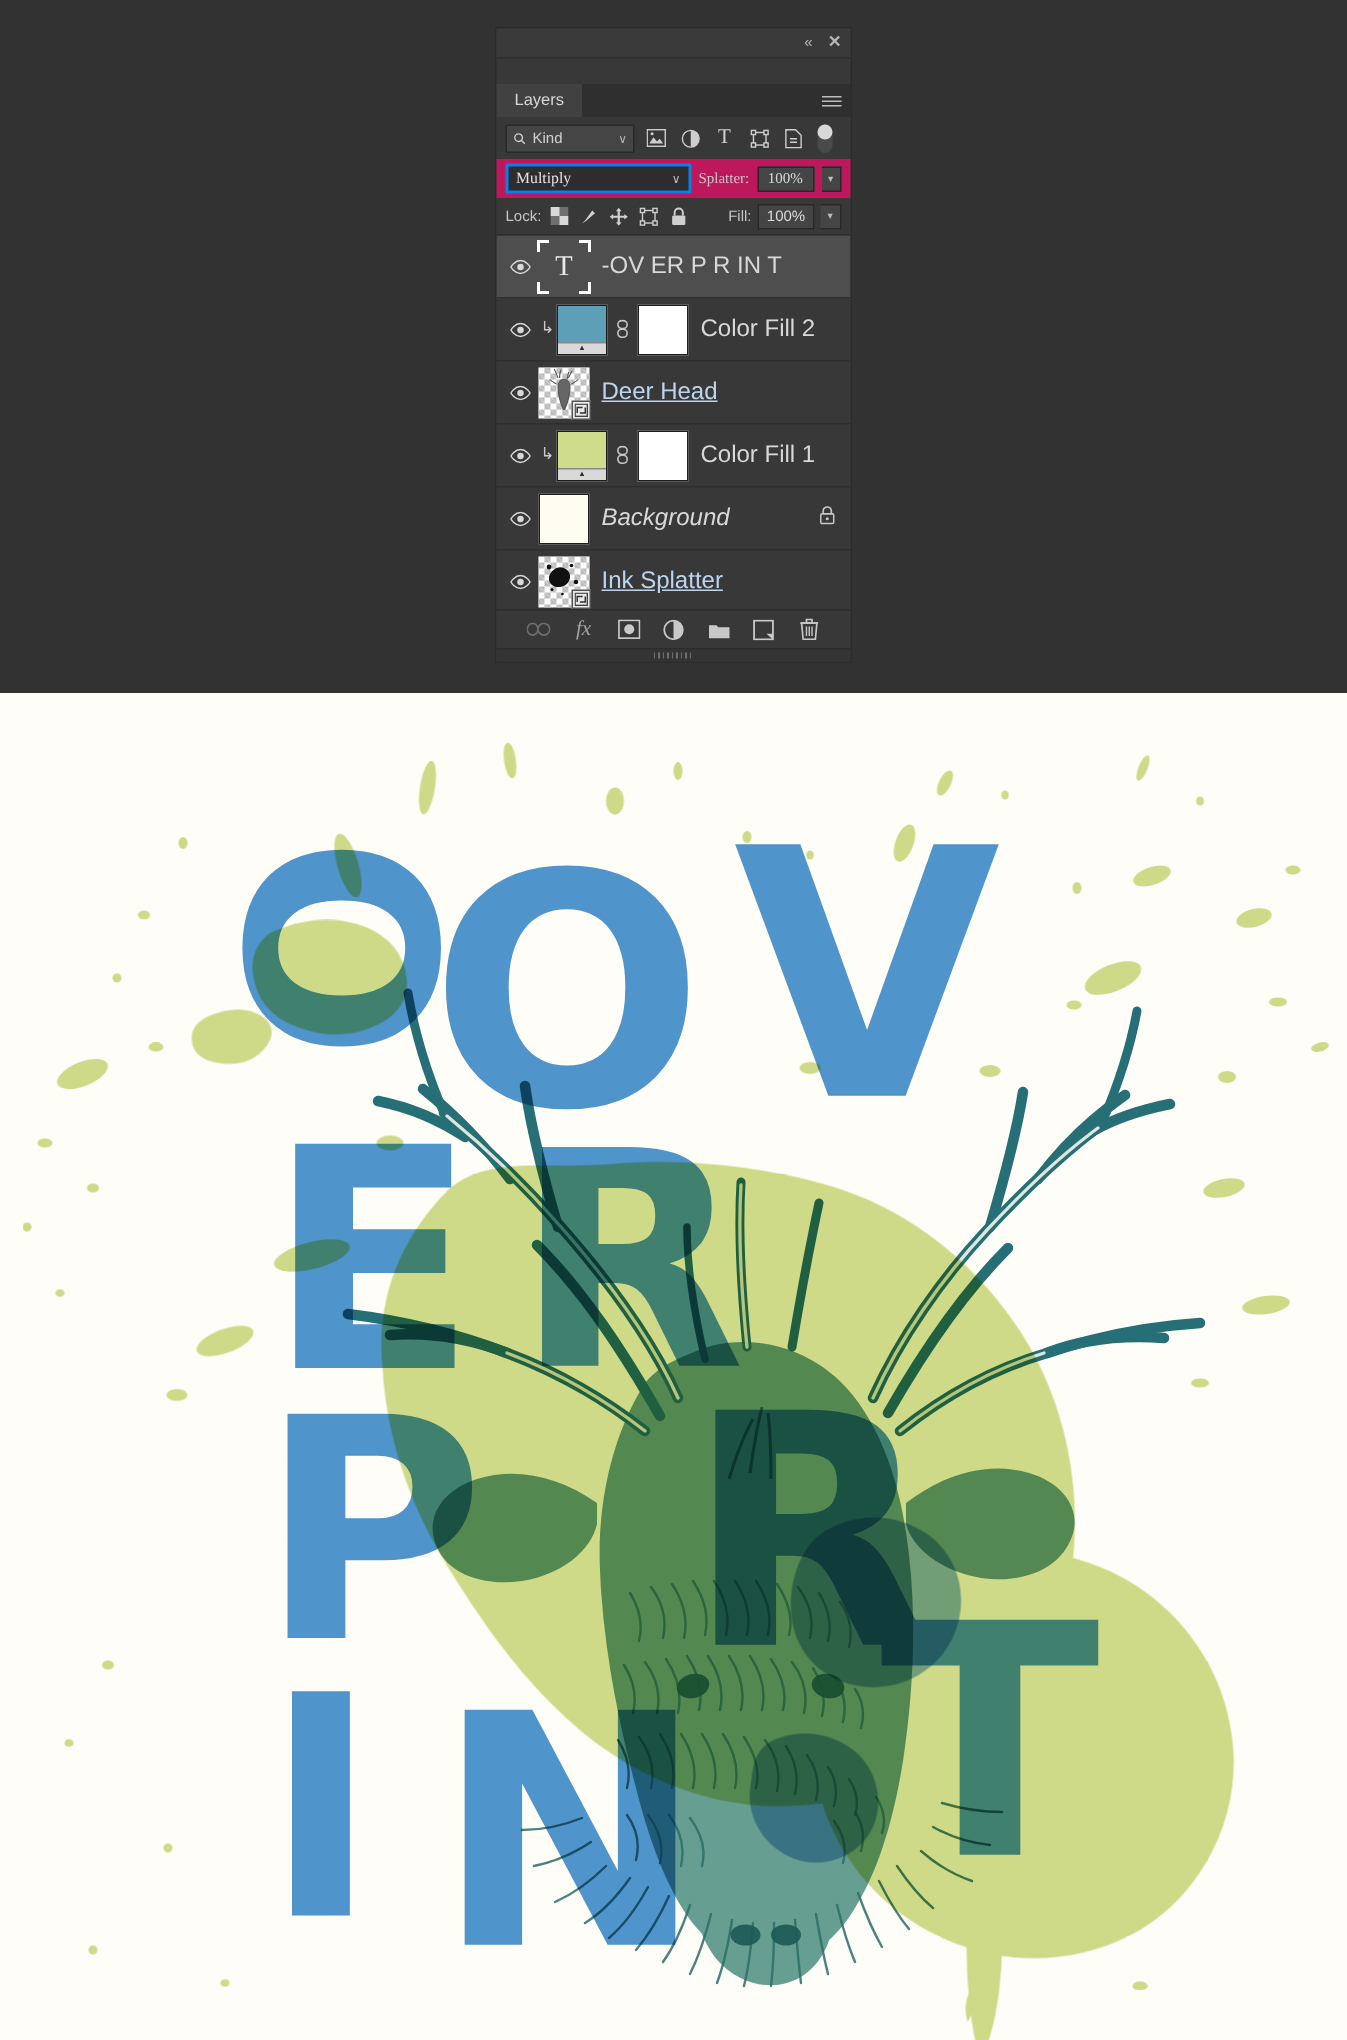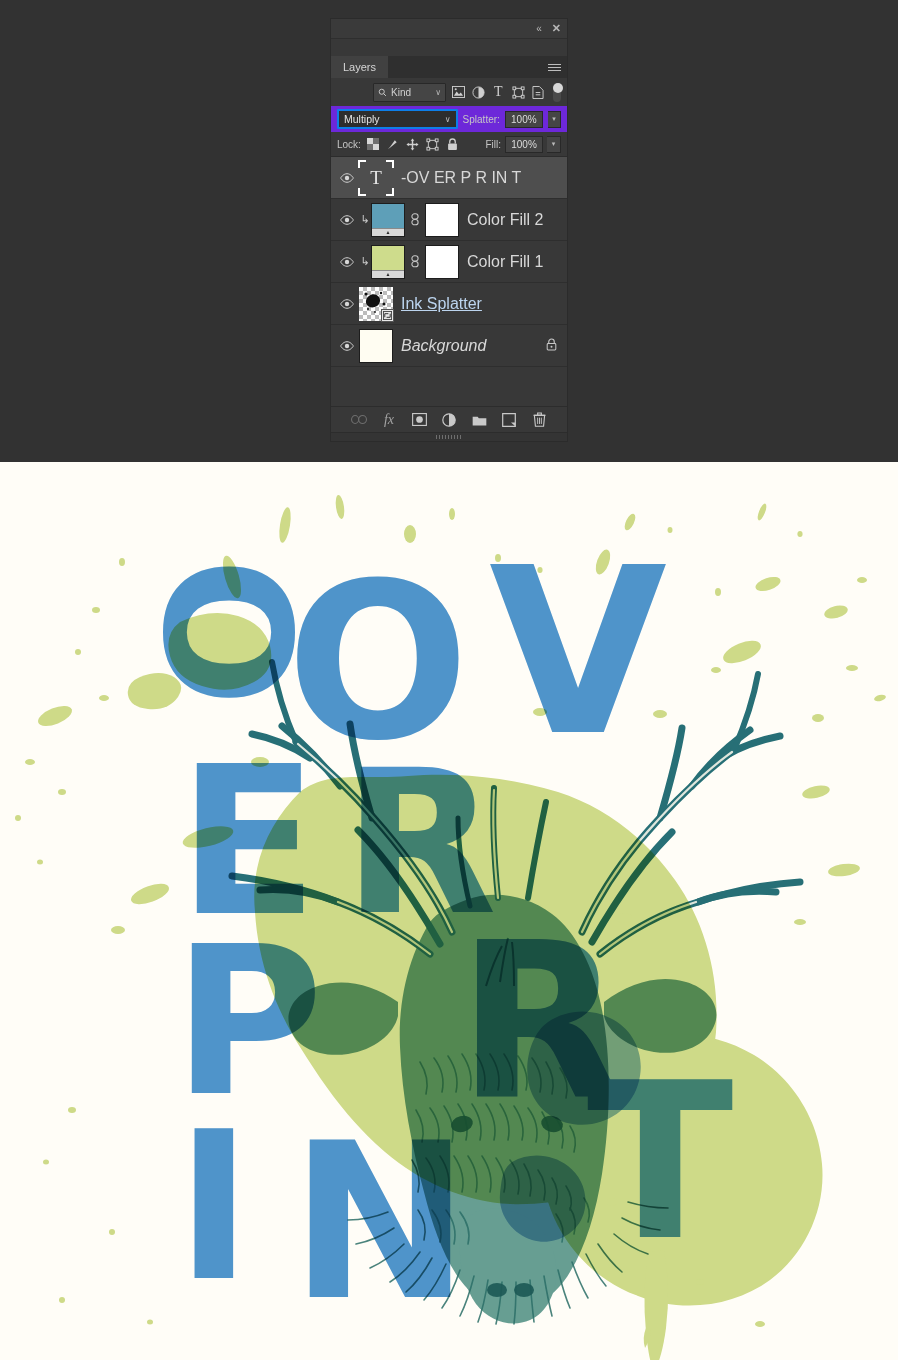--- a/index.html
+++ b/index.html
@@ -51,41 +51,41 @@
 
   
   .filter-row {
     height: 28px; display: flex; align-items: center;
     padding: 0 6px; gap: 5px; background: #383838;
   }
   .kind-select {
     width: 86px; height: 19px; background: #454545;
     border: 1px solid #282828; border-radius: 1px;
     display: flex; align-items: center; gap: 4px; padding: 0 4px;
-    font-size: 10px; color: #d0d0d0; position: relative; margin-left: 36px;
+    font-size: 10px; color: #d0d0d0; position: relative;
   }
   .kind-select .chev { margin-left: auto; font-size: 8px; color: #b5b5b5; }
   .fi {
     width: 18px; height: 18px; display: flex;
     align-items: center; justify-content: center;
     color: #cfcfcf;
   }
   .toggle-pill {
     width: 10px; height: 19px; border-radius: 5px;
     background: #4a4a4a; margin-left: 2px; position: relative;
   }
   .toggle-pill::after {
     content: ""; position: absolute; left: 0; top: 0;
     width: 10px; height: 10px; border-radius: 50%; background: #d8d8d8;
   }
 
   
   .blend-row {
     height: 26px; display: flex; align-items: center;
-    padding: 0 6px; gap: 5px; background: #6d28d9;
+    padding: 0 6px; gap: 5px; background: #be185d; font-family: Liberation Serif, serif;
   }
   .blend-select {
     width: 128px; height: 20px;
     background: #2d2d2d; border: 2px solid #0d7ee8; border-radius: 1px;
     display: flex; align-items: center; padding: 0 5px;
     font-size: 10.5px; color: #e4e4e4;
   }
   .blend-select .chev { margin-left: auto; font-size: 8px; color: #bbb; }
   .lbl { font-size: 10px; color: #c6c6c6; white-space: nowrap; }
   .numbox {
@@ -348,20 +348,45 @@
             <svg width="8" height="13" viewBox="0 0 9 14">
                 <rect x="1" y="0.5" width="7" height="6" rx="3" fill="none" stroke="#c6c6c6" stroke-width="1.2"></rect>
                 <rect x="1" y="7" width="7" height="6" rx="3" fill="none" stroke="#c6c6c6" stroke-width="1.2"></rect>
               </svg>
           </span>
           <div class="mask-thumb"></div>
         </div>
         <span class="layer-name">Color Fill 2</span>
       </div>
 
+      <div class="layer-row">
+        <div class="eye">
+          <svg width="14" height="10" viewBox="0 0 16 11">
+            <path d="M8 0.6 C3.5 0.6 0.7 5.5 0.7 5.5 C0.7 5.5 3.5 10.4 8 10.4 C12.5 10.4 15.3 5.5 15.3 5.5 C15.3 5.5 12.5 0.6 8 0.6 Z" fill="none" stroke="#d8d8d8" stroke-width="1.1"></path>
+            <circle cx="8" cy="5.5" r="2.5" fill="#d8d8d8"></circle>
+          </svg>
+        </div>
+        <div class="thumb checker">
+          <svg width="34" height="34" viewBox="0 0 34 34">
+            <g fill="#555" stroke="#555" stroke-width="0.7">
+              <path d="M13 7 C12 4 11 2 10.5 1 M14 7 C14 4.5 14.5 2.5 15 1.5 M20 7 C21 4.5 22 3 22.5 2 M19 8 C19.5 5.5 20 4 20 3"></path>
+              <path d="M16.5 8 c-2 0-3.5 2-3.5 5 0 4 1 8 2 11 l1.5 4 h1 l1.5-4 c1-3 2-7 2-11 0-3-1.5-5-3.5-5 z" fill="#666"></path>
+              <path d="M12 11 c-2-1-3.5-2-4.5-3 M22 11 c2-1 3.5-2 4.5-3"></path>
+            </g>
+          </svg>
+          <span class="so-badge">
+            <svg width="9" height="9" viewBox="0 0 10 10">
+                <rect x="0.5" y="0.5" width="9" height="9" fill="#e9e9e9" stroke="#444"></rect>
+                <path d="M2 7 L2 3 L6 3" fill="none" stroke="#333" stroke-width="1.1"></path>
+                <path d="M8 3 L8 7 L4 7" fill="none" stroke="#333" stroke-width="1.1"></path>
+              </svg>
+          </span>
+        </div>
+        <span class="layer-name editing">Deer Head</span>
+      </div>
 
       <div class="layer-row">
         <div class="eye">
           <svg width="14" height="10" viewBox="0 0 16 11">
             <path d="M8 0.6 C3.5 0.6 0.7 5.5 0.7 5.5 C0.7 5.5 3.5 10.4 8 10.4 C12.5 10.4 15.3 5.5 15.3 5.5 C15.3 5.5 12.5 0.6 8 0.6 Z" fill="none" stroke="#d8d8d8" stroke-width="1.1"></path>
             <circle cx="8" cy="5.5" r="2.5" fill="#d8d8d8"></circle>
           </svg>
         </div>
         <span class="clip-arrow">↳</span>
         <div class="thumb-wrap">
@@ -380,56 +405,56 @@
         <span class="layer-name">Color Fill 1</span>
       </div>
 
       <div class="layer-row">
         <div class="eye">
           <svg width="14" height="10" viewBox="0 0 16 11">
             <path d="M8 0.6 C3.5 0.6 0.7 5.5 0.7 5.5 C0.7 5.5 3.5 10.4 8 10.4 C12.5 10.4 15.3 5.5 15.3 5.5 C15.3 5.5 12.5 0.6 8 0.6 Z" fill="none" stroke="#d8d8d8" stroke-width="1.1"></path>
             <circle cx="8" cy="5.5" r="2.5" fill="#d8d8d8"></circle>
           </svg>
         </div>
-        <div class="thumb checker">
-          <svg width="34" height="34" viewBox="0 0 34 34">
-            <path d="M10 9 c3-3 8-2 10 1 c2 3 1 7-2 9 c-3 2-8 2-10-1 c-2-3-1-7 2-9 z" fill="#111"></path>
-            <circle cx="7" cy="7" r="1.6" fill="#111"></circle>
-            <circle cx="22" cy="6" r="1.2" fill="#111"></circle>
-            <circle cx="25" cy="17" r="1.5" fill="#111"></circle>
-            <circle cx="9" cy="22" r="1" fill="#111"></circle>
-            <circle cx="16" cy="25" r="0.9" fill="#111"></circle>
-          </svg>
-          <span class="so-badge">
-            <svg width="9" height="9" viewBox="0 0 10 10">
-                <rect x="0.5" y="0.5" width="9" height="9" fill="#e9e9e9" stroke="#444"></rect>
-                <path d="M2 7 L2 3 L6 3" fill="none" stroke="#333" stroke-width="1.1"></path>
-                <path d="M8 3 L8 7 L4 7" fill="none" stroke="#333" stroke-width="1.1"></path>
-              </svg>
-          </span>
-        </div>
-        <span class="layer-name editing">Ink Splatter</span>
-      </div>
-
-      <div class="layer-row">
-        <div class="eye">
-          <svg width="14" height="10" viewBox="0 0 16 11">
-            <path d="M8 0.6 C3.5 0.6 0.7 5.5 0.7 5.5 C0.7 5.5 3.5 10.4 8 10.4 C12.5 10.4 15.3 5.5 15.3 5.5 C15.3 5.5 12.5 0.6 8 0.6 Z" fill="none" stroke="#d8d8d8" stroke-width="1.1"></path>
-            <circle cx="8" cy="5.5" r="2.5" fill="#d8d8d8"></circle>
-          </svg>
-        </div>
         <div class="thumb" style="background:#fffdf2;border:1px solid #1d1d1d;"></div>
         <span class="layer-name bg">Background</span>
         <span class="lock-badge">
           <svg width="11" height="13" viewBox="0 0 12 14">
               <path d="M3 6 V4 a3 3 0 0 1 6 0 V6" fill="none" stroke="#c8c8c8" stroke-width="1.2"></path>
               <rect x="1.3" y="6" width="9.4" height="7" rx="1" fill="none" stroke="#c8c8c8" stroke-width="1.1"></rect>
               <circle cx="6" cy="9.5" r="1.1" fill="#c8c8c8"></circle>
             </svg>
         </span>
+      </div>
+
+      <div class="layer-row">
+        <div class="eye">
+          <svg width="14" height="10" viewBox="0 0 16 11">
+            <path d="M8 0.6 C3.5 0.6 0.7 5.5 0.7 5.5 C0.7 5.5 3.5 10.4 8 10.4 C12.5 10.4 15.3 5.5 15.3 5.5 C15.3 5.5 12.5 0.6 8 0.6 Z" fill="none" stroke="#d8d8d8" stroke-width="1.1"></path>
+            <circle cx="8" cy="5.5" r="2.5" fill="#d8d8d8"></circle>
+          </svg>
+        </div>
+        <div class="thumb checker">
+          <svg width="34" height="34" viewBox="0 0 34 34">
+            <path d="M10 9 c3-3 8-2 10 1 c2 3 1 7-2 9 c-3 2-8 2-10-1 c-2-3-1-7 2-9 z" fill="#111"></path>
+            <circle cx="7" cy="7" r="1.6" fill="#111"></circle>
+            <circle cx="22" cy="6" r="1.2" fill="#111"></circle>
+            <circle cx="25" cy="17" r="1.5" fill="#111"></circle>
+            <circle cx="9" cy="22" r="1" fill="#111"></circle>
+            <circle cx="16" cy="25" r="0.9" fill="#111"></circle>
+          </svg>
+          <span class="so-badge">
+            <svg width="9" height="9" viewBox="0 0 10 10">
+                <rect x="0.5" y="0.5" width="9" height="9" fill="#e9e9e9" stroke="#444"></rect>
+                <path d="M2 7 L2 3 L6 3" fill="none" stroke="#333" stroke-width="1.1"></path>
+                <path d="M8 3 L8 7 L4 7" fill="none" stroke="#333" stroke-width="1.1"></path>
+              </svg>
+          </span>
+        </div>
+        <span class="layer-name editing">Ink Splatter</span>
       </div>
 
     </div>
 
     <div class="panel-bottom">
       <div class="bi disabled">
         <svg width="16" height="9" viewBox="0 0 18 10">
             <rect x="0.6" y="0.6" width="8" height="8.8" rx="4.4" fill="none" stroke="#6d6d6d" stroke-width="1.2"></rect>
             <rect x="8.6" y="0.6" width="8.8" height="8.8" rx="4.4" fill="none" stroke="#6d6d6d" stroke-width="1.2"></rect>
           </svg>

